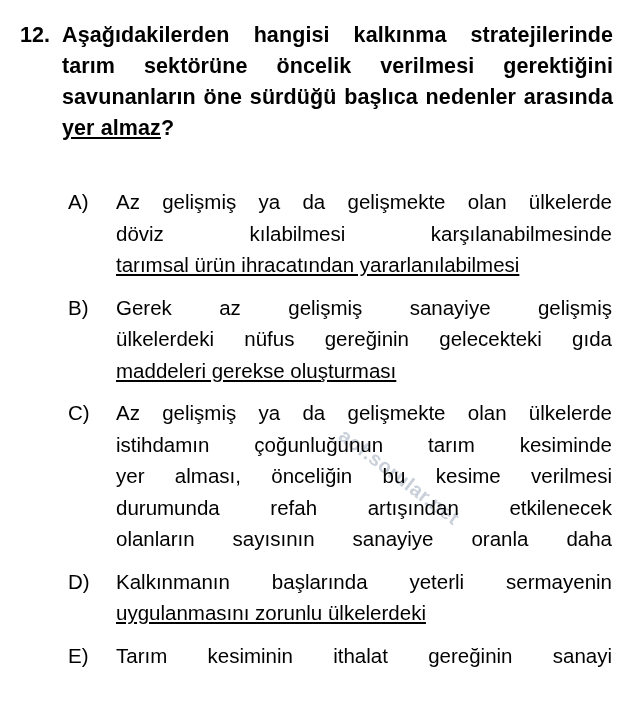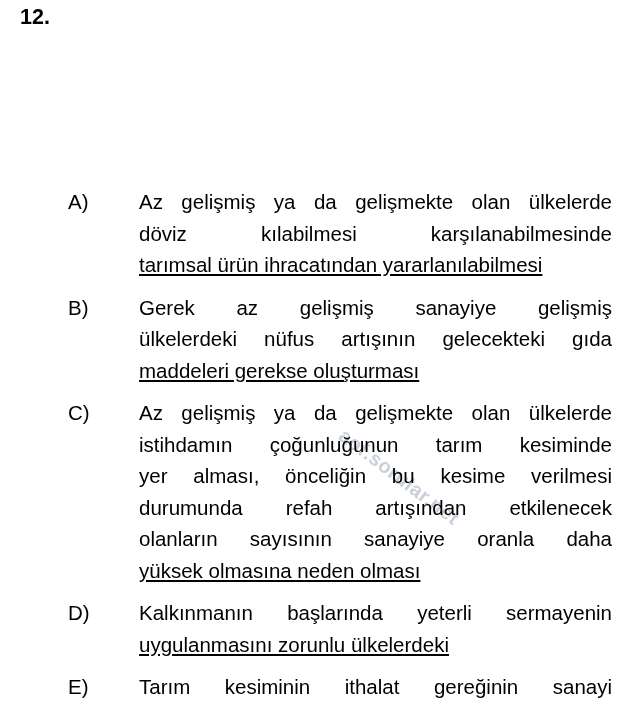--- a/index.html
+++ b/index.html
@@ -40,21 +40,21 @@
     transform-origin: left top;
     opacity: 0.55;
   }
 
   
   .question {
     position: absolute;
     left: 0;
     top: 0;
     width: 641px;
-    padding-top: 2px;
+    padding-top: 20px;
     box-sizing: border-box;
   }
   .q-row {
     display: flex;
     align-items: flex-start;
     padding-left: 20px;
     padding-right: 28px;
   }
   .q-number {
     flex: 0 0 auto;
@@ -100,21 +100,20 @@
     line-height: 31.5px;
     font-weight: normal;
   }
   .opt-text {
     flex: 1 1 auto;
     font-size: 20.5px;
     line-height: 31.5px;
     text-align: justify;
     text-justify: inter-word;
     hyphens: none;
-    margin-left: 23px;
   }
   
   .opt-text .ln {
     display: block;
     text-align: justify;
     text-align-last: justify;
     white-space: normal;
   }
   .opt-text .ln.last {
     text-align-last: left;
@@ -124,52 +123,52 @@
 </head>
 <body>
 
 <div class="page">
 
   <div class="wm wm-diagonal">aof.sorular.net</div>
 
   <div class="question">
     <div class="q-row">
       <div class="q-number">12.</div>
+      <div class="q-text"><span>Aşağıdakilerden hangisi kalkınma stratejilerinde tarım sektörüne öncelik verilmesi gerektiğini savunanların öne sürdüğü başlıca nedenler arasında </span><span class="u">yer almaz</span><span>?</span></div>
     </div>
   </div>
 
   <div class="options">
 
     <div class="option">
       <div class="opt-letter">A)</div>
       <div class="opt-text">
         <span class="ln">Az gelişmiş ya da gelişmekte olan ülkelerde</span>
         <span class="ln">döviz kılabilmesi karşılanabilmesinde</span>
         <span class="ln last">tarımsal ürün ihracatından yararlanılabilmesi</span>
       </div>
     </div>
 
     <div class="option">
       <div class="opt-letter">B)</div>
       <div class="opt-text">
         <span class="ln">Gerek az gelişmiş sanayiye gelişmiş</span>
-        <span class="ln">ülkelerdeki nüfus artışının gelecekteki gıda</span>
+        <span class="ln">ülkelerdeki nüfus gereğinin gelecekteki gıda</span>
         <span class="ln last">maddeleri gerekse oluşturması</span>
       </div>
     </div>
 
     <div class="option">
       <div class="opt-letter">C)</div>
       <div class="opt-text">
         <span class="ln">Az gelişmiş ya da gelişmekte olan ülkelerde</span>
         <span class="ln">istihdamın çoğunluğunun tarım kesiminde</span>
         <span class="ln">yer alması, önceliğin bu kesime verilmesi</span>
         <span class="ln">durumunda refah artışından etkilenecek</span>
         <span class="ln">olanların sayısının sanayiye oranla daha</span>
-        <span class="ln last">yüksek olmasına neden olması</span>
       </div>
     </div>
 
     <div class="option">
       <div class="opt-letter">D)</div>
       <div class="opt-text">
         <span class="ln">Kalkınmanın başlarında yeterli sermayenin</span>
         <span class="ln last">uygulanmasını zorunlu ülkelerdeki</span>
       </div>
     </div>

